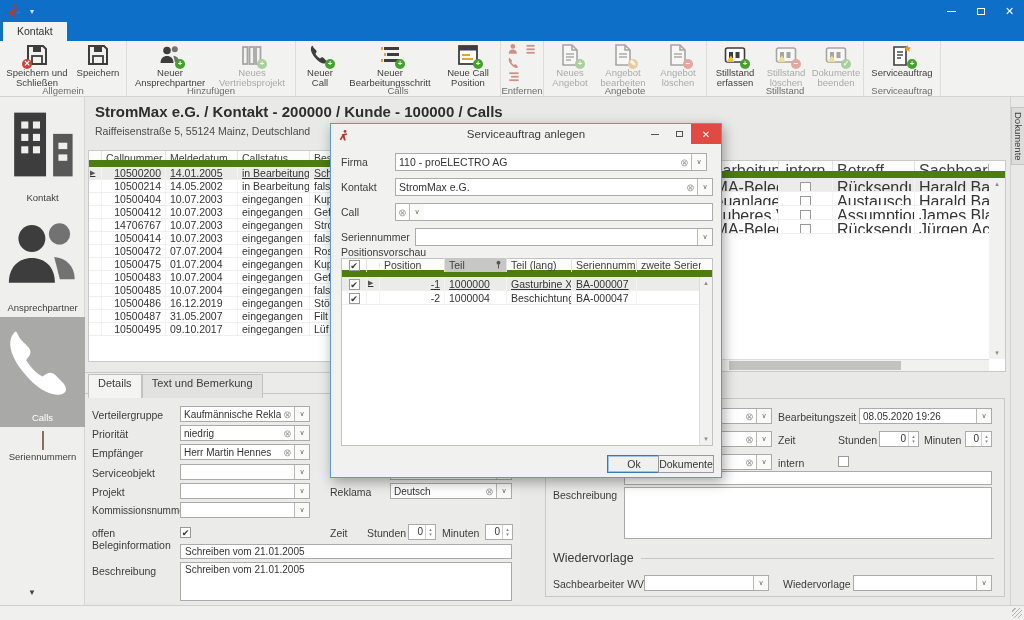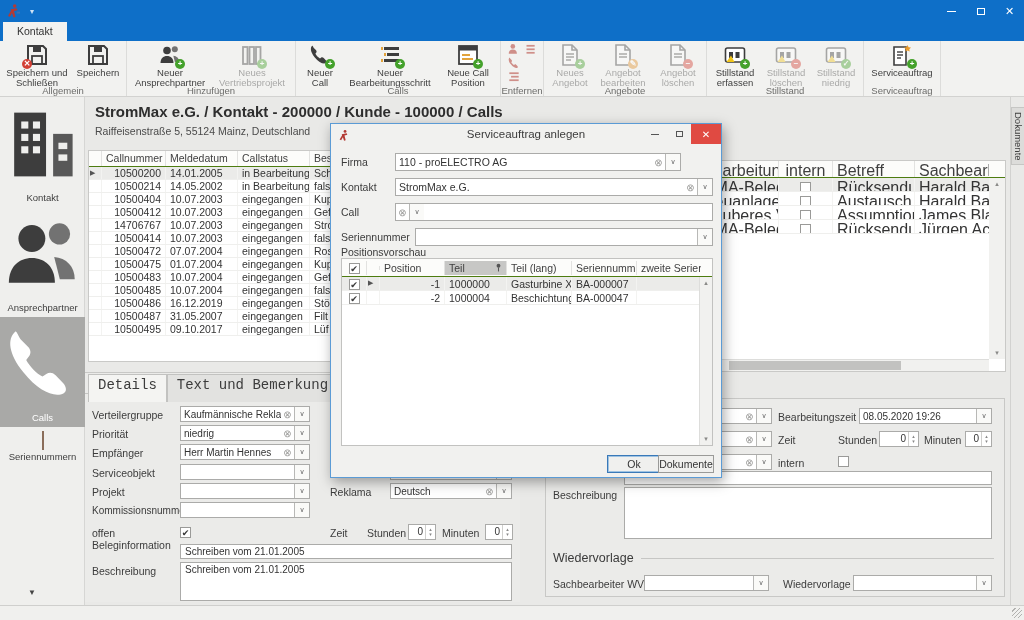--- a/index.html
+++ b/index.html
@@ -51,44 +51,44 @@
   .side-item.selected .s-icn { color:#fff; }
   .side-chevron { position:absolute; left:28px; bottom:8px; font-size:8px; color:#444; }
 
   
   .content { position:absolute; left:85px; top:0; width:925px; height:508px; }
   .page-title { position:absolute; left:10px; top:6px; font-size:15px; font-weight:bold; color:#2e2e2e; }
   .page-address { position:absolute; left:10px; top:28px; font-size:10.5px; color:#4a4a4a; }
 
   
   .grid { background:#fff; border:1px solid #c9c9c7; font-size:10.5px; }
-  .g-head { display:flex; background:#fcfcfa; border-bottom:1px solid #4d7c0f; color:#3f3f3f; }
+  .g-head { display:flex; background:#fcfcfa; border-bottom:7px solid #4d7c0f; color:#3f3f3f; }
   .g-head .gc { border-right:1px solid #e2e2e0; }
   .gc { padding:1px 4px; overflow:hidden; white-space:nowrap; flex-shrink:0; }
   .g-row { display:flex; border-bottom:1px solid #efefed; color:#333; }
   .g-row .gc { border-right:1px solid #f3f3f1; }
-  .g-row.selected { background:#ebebe9; }
+  .g-row.selected { background:#ebebe9;text-decoration:underline; }
   .num { text-align:right; }
   .cb { display:inline-block; width:11px; height:11px; border:1px solid #9a9a98; background:#fff; font-size:9px; line-height:10px; text-align:center; color:#3a3a3a; }
 
   
   .calls-grid { position:absolute; left:3px; top:53px; width:430px; height:212px; }
   .calls-grid .c-mark { width:13px; padding:1px 1px; font-size:7px; color:#555; }
   .calls-grid .c-nr { width:64px; }
   .calls-grid .c-datum { width:72px; }
   .calls-grid .c-status { width:72px; }
   .calls-grid .c-beschr { flex:1; border-right:none; }
   .calls-grid .g-head { height:16px; }
   .calls-grid .g-row { height:13px; }
   .calls-grid .g-row .gc { padding-top:0; line-height:12px; }
 
   
   .details-panel { position:absolute; left:0; top:275px; width:435px; height:230px; background:#ebebe9; border-top:1px solid #c8c8c6; }
   .tabbar { position:absolute; left:3px; top:1px; display:flex; }
-  .tab { border:1px solid #c2c2c0; border-bottom:none; padding:2px 9px 9px 9px; font-size:14px; color:#3c3c3c; background:#e2e2e0;font-family:Liberation Mono, monospace; }
+  .tab { border:1px solid #c2c2c0; border-bottom:none; padding:2px 9px 9px 9px; font-size:11px; color:#3c3c3c; background:#e2e2e0; }
   .tab.active { background:#f4f4f2; }
   .tab-sep { position:absolute; left:0; right:0; top:20px; height:1px; background:#c6c6c4; }
   .f-label { position:absolute; font-size:10.5px; color:#3c3c3c; white-space:nowrap; }
   .combo { position:absolute; height:16px; border:1px solid #ababa9; background:#fff; display:flex; align-items:center; }
   .combo .ctxt { flex:1; padding:0 3px; font-size:10px; color:#333; overflow:hidden; white-space:nowrap; }
   .combo .cclr { width:13px; text-align:center; color:#9c9c9a; font-size:10px; flex-shrink:0; }
   .combo .cdd { width:15px; align-self:stretch; border-left:1px solid #b8b8b6; background:#fafaf8; color:#666; font-size:7px; display:flex; align-items:center; justify-content:center; flex-shrink:0; }
   .tbox { position:absolute; border:1px solid #ababa9; background:#fff; font-size:10px; color:#333; padding:1px 4px; overflow:hidden; white-space:nowrap; }
   .spin { position:absolute; height:16px; border:1px solid #ababa9; background:#fff; display:flex; }
   .spin .sval { flex:1; text-align:right; padding:0 2px; font-size:10px; color:#333; line-height:14px; }
@@ -385,21 +385,21 @@
         <div class="rbtn disabled" style="width:50px">
           <span class="icn">
             <svg viewBox="0 0 24 24">
                 <rect x="2.5" y="5" width="19" height="14" rx="2" fill="#fff" stroke="currentColor" stroke-width="1.6"></rect>
                 <rect x="6" y="9" width="4" height="6" fill="currentColor"></rect>
                 <rect x="12.5" y="9" width="4" height="6" fill="currentColor"></rect>
                 <path d="M3.5 19l4.5-6.5 3.5 6.5z" fill="#f0c419"></path>
               </svg>
             <span class="badge green">✓</span>
           </span>
-          <span class="rlbl">Stillstand niedrig</span>
+          <span class="rlbl">Dokumente beenden</span>
         </div>
       </div>
       <div class="rgroup-label">Stillstand</div>
     </div>
 
     <div class="rgroup">
       <div class="rbtns">
         <div class="rbtn" style="width:72px">
           <span class="icn">
             <svg viewBox="0 0 24 24">
@@ -828,21 +828,21 @@
             <span class="min-glyph"></span>
           </span>
         <span class="dbtn">
             <span class="max-glyph"></span>
           </span>
         <span class="dbtn close">✕</span>
       </span>
     </div>
 
     <span class="f-label" style="left:10px;top:32px">Firma</span>
-    <div class="combo" style="left:64px;top:29px;width:286px;height:18px">
+    <div class="combo" style="left:64px;top:29px;width:312px;height:18px">
       <span class="ctxt" style="font-size:10.5px">110 - proELECTRO AG</span>
       <span class="cclr">⊗</span>
         <span class="cdd">∨</span>
     </div>
 
     <span class="f-label" style="left:10px;top:57px">Kontakt</span>
     <div class="combo" style="left:64px;top:54px;width:318px;height:18px">
       <span class="ctxt" style="font-size:10.5px">StromMax e.G.</span>
       <span class="cclr">⊗</span>
         <span class="cdd">∨</span>

